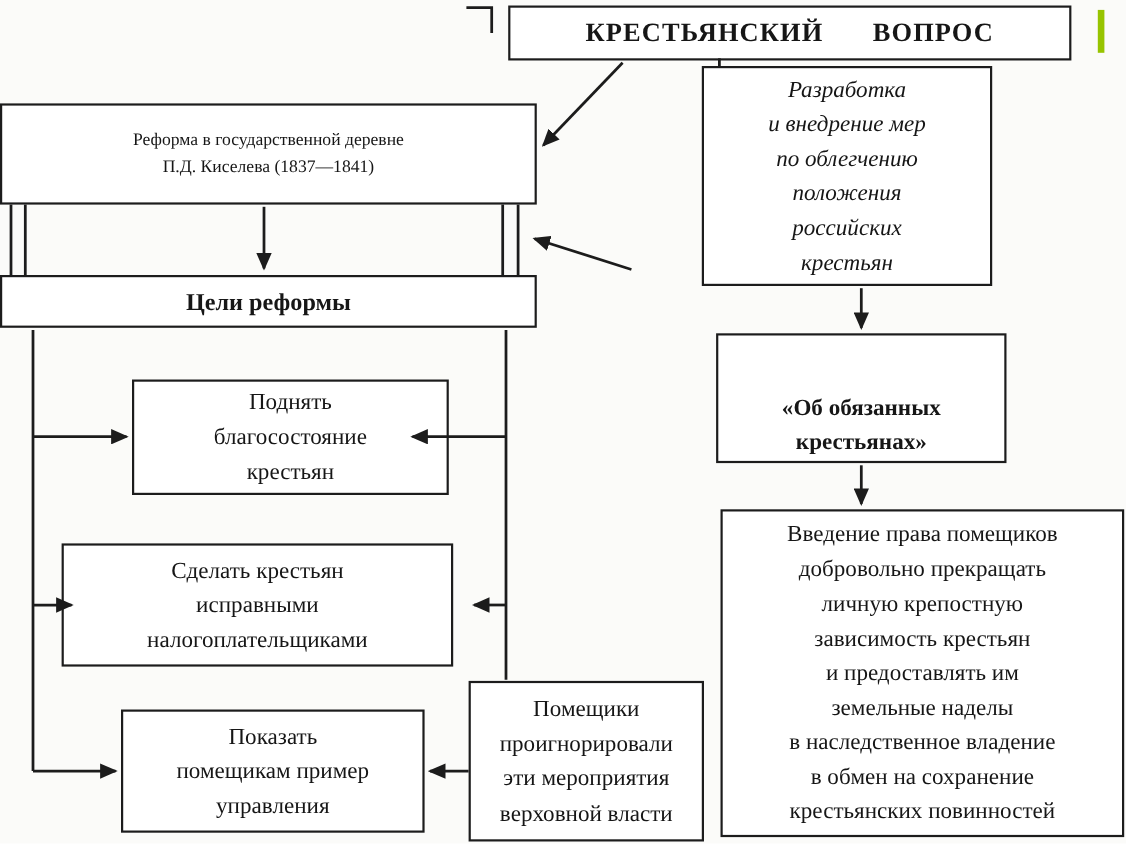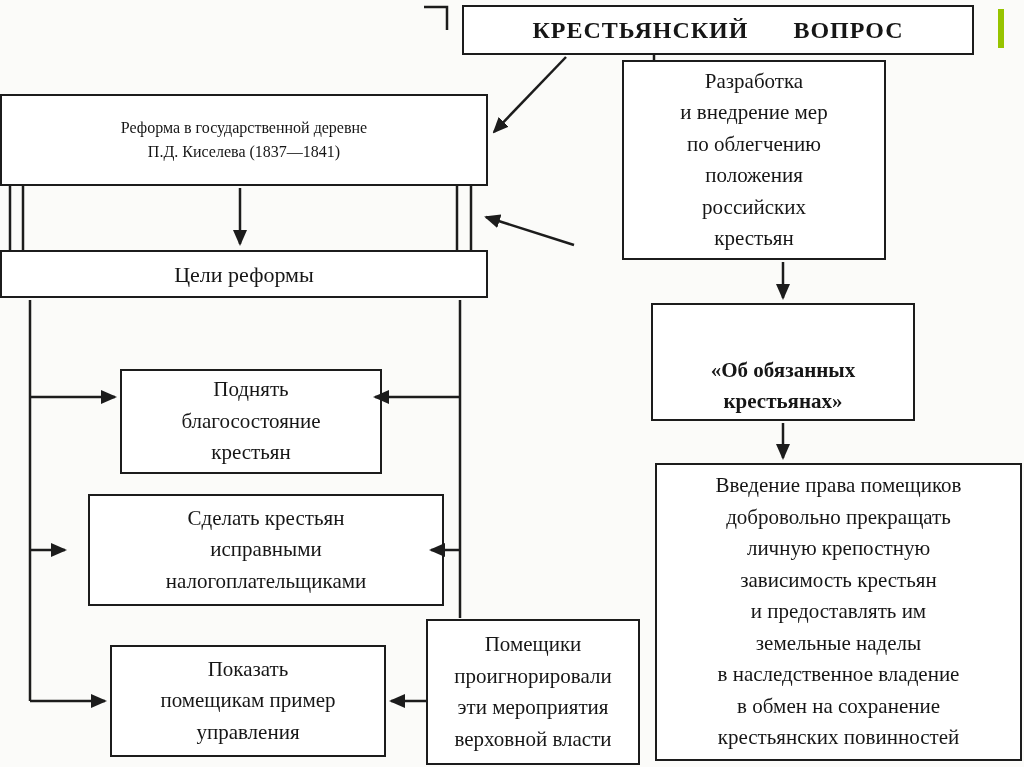--- a/index.html
+++ b/index.html
@@ -12,21 +12,21 @@
   .box {
     position:absolute; background:#ffffff;
     border:2px solid #1c1c1c; box-sizing:border-box;
     display:flex; align-items:center; justify-content:center;
     text-align:center; white-space:pre-line;
     font-size:21px; line-height:1.5;
   }
   .title-box {
     font-size:24px; font-weight:bold; letter-spacing:1px; word-spacing:38px;
   }
-  .goals-header { font-weight:normal; font-size:22px; }
+  .goals-header { font-weight:bold; font-size:22px; }
   .reform-box { font-size:16px; }
   .bold { font-weight:bold;margin-top:48px; }
   .cursor-bar {
     position:absolute; left:998px; top:9px; width:6px; height:39px;
     background:#97c400;
   }
   svg.connectors {
     position:absolute; left:0; top:0; width:1024px; height:767px;
     pointer-events:none;
   }
@@ -47,39 +47,39 @@
 
   <div class="box reform-box" style="left:0px; top:94px; width:488px; height:92px;">
     <span>Реформа в государственной деревне
 П.Д. Киселева (1837—1841)</span>
   </div>
 
   <div class="box goals-header" style="left:0px; top:250px; width:488px; height:48px;">
     <span>Цели реформы</span>
   </div>
 
-  <div class="box" style="left:120px; top:345px; width:262px; height:105px;margin-top:24px;">
+  <div class="box" style="left:120px; top:345px; width:288px; height:105px;">
     <span>Поднять
 благосостояние
 крестьян</span>
   </div>
 
-  <div class="box" style="left:88px; top:494px; width:356px; height:112px;">
+  <div class="box" style="left:56px; top:494px; width:356px; height:112px;">
     <span>Сделать крестьян
 исправными
 налогоплательщиками</span>
   </div>
 
   <div class="box" style="left:110px; top:645px; width:276px; height:112px;align-items:center;">
     <span>Показать
 помещикам пример
 управления</span>
   </div>
 
-  <div class="box" style="left:622px; top:60px; width:264px; height:200px;">
+  <div class="box" style="left:638px; top:60px; width:264px; height:200px;font-style:italic;">
     <span>Разработка
 и внедрение мер
 по облегчению
 положения
 российских
 крестьян</span>
   </div>
 
   <div class="box" style="left:651px; top:303px; width:264px; height:118px;">
     <div>

